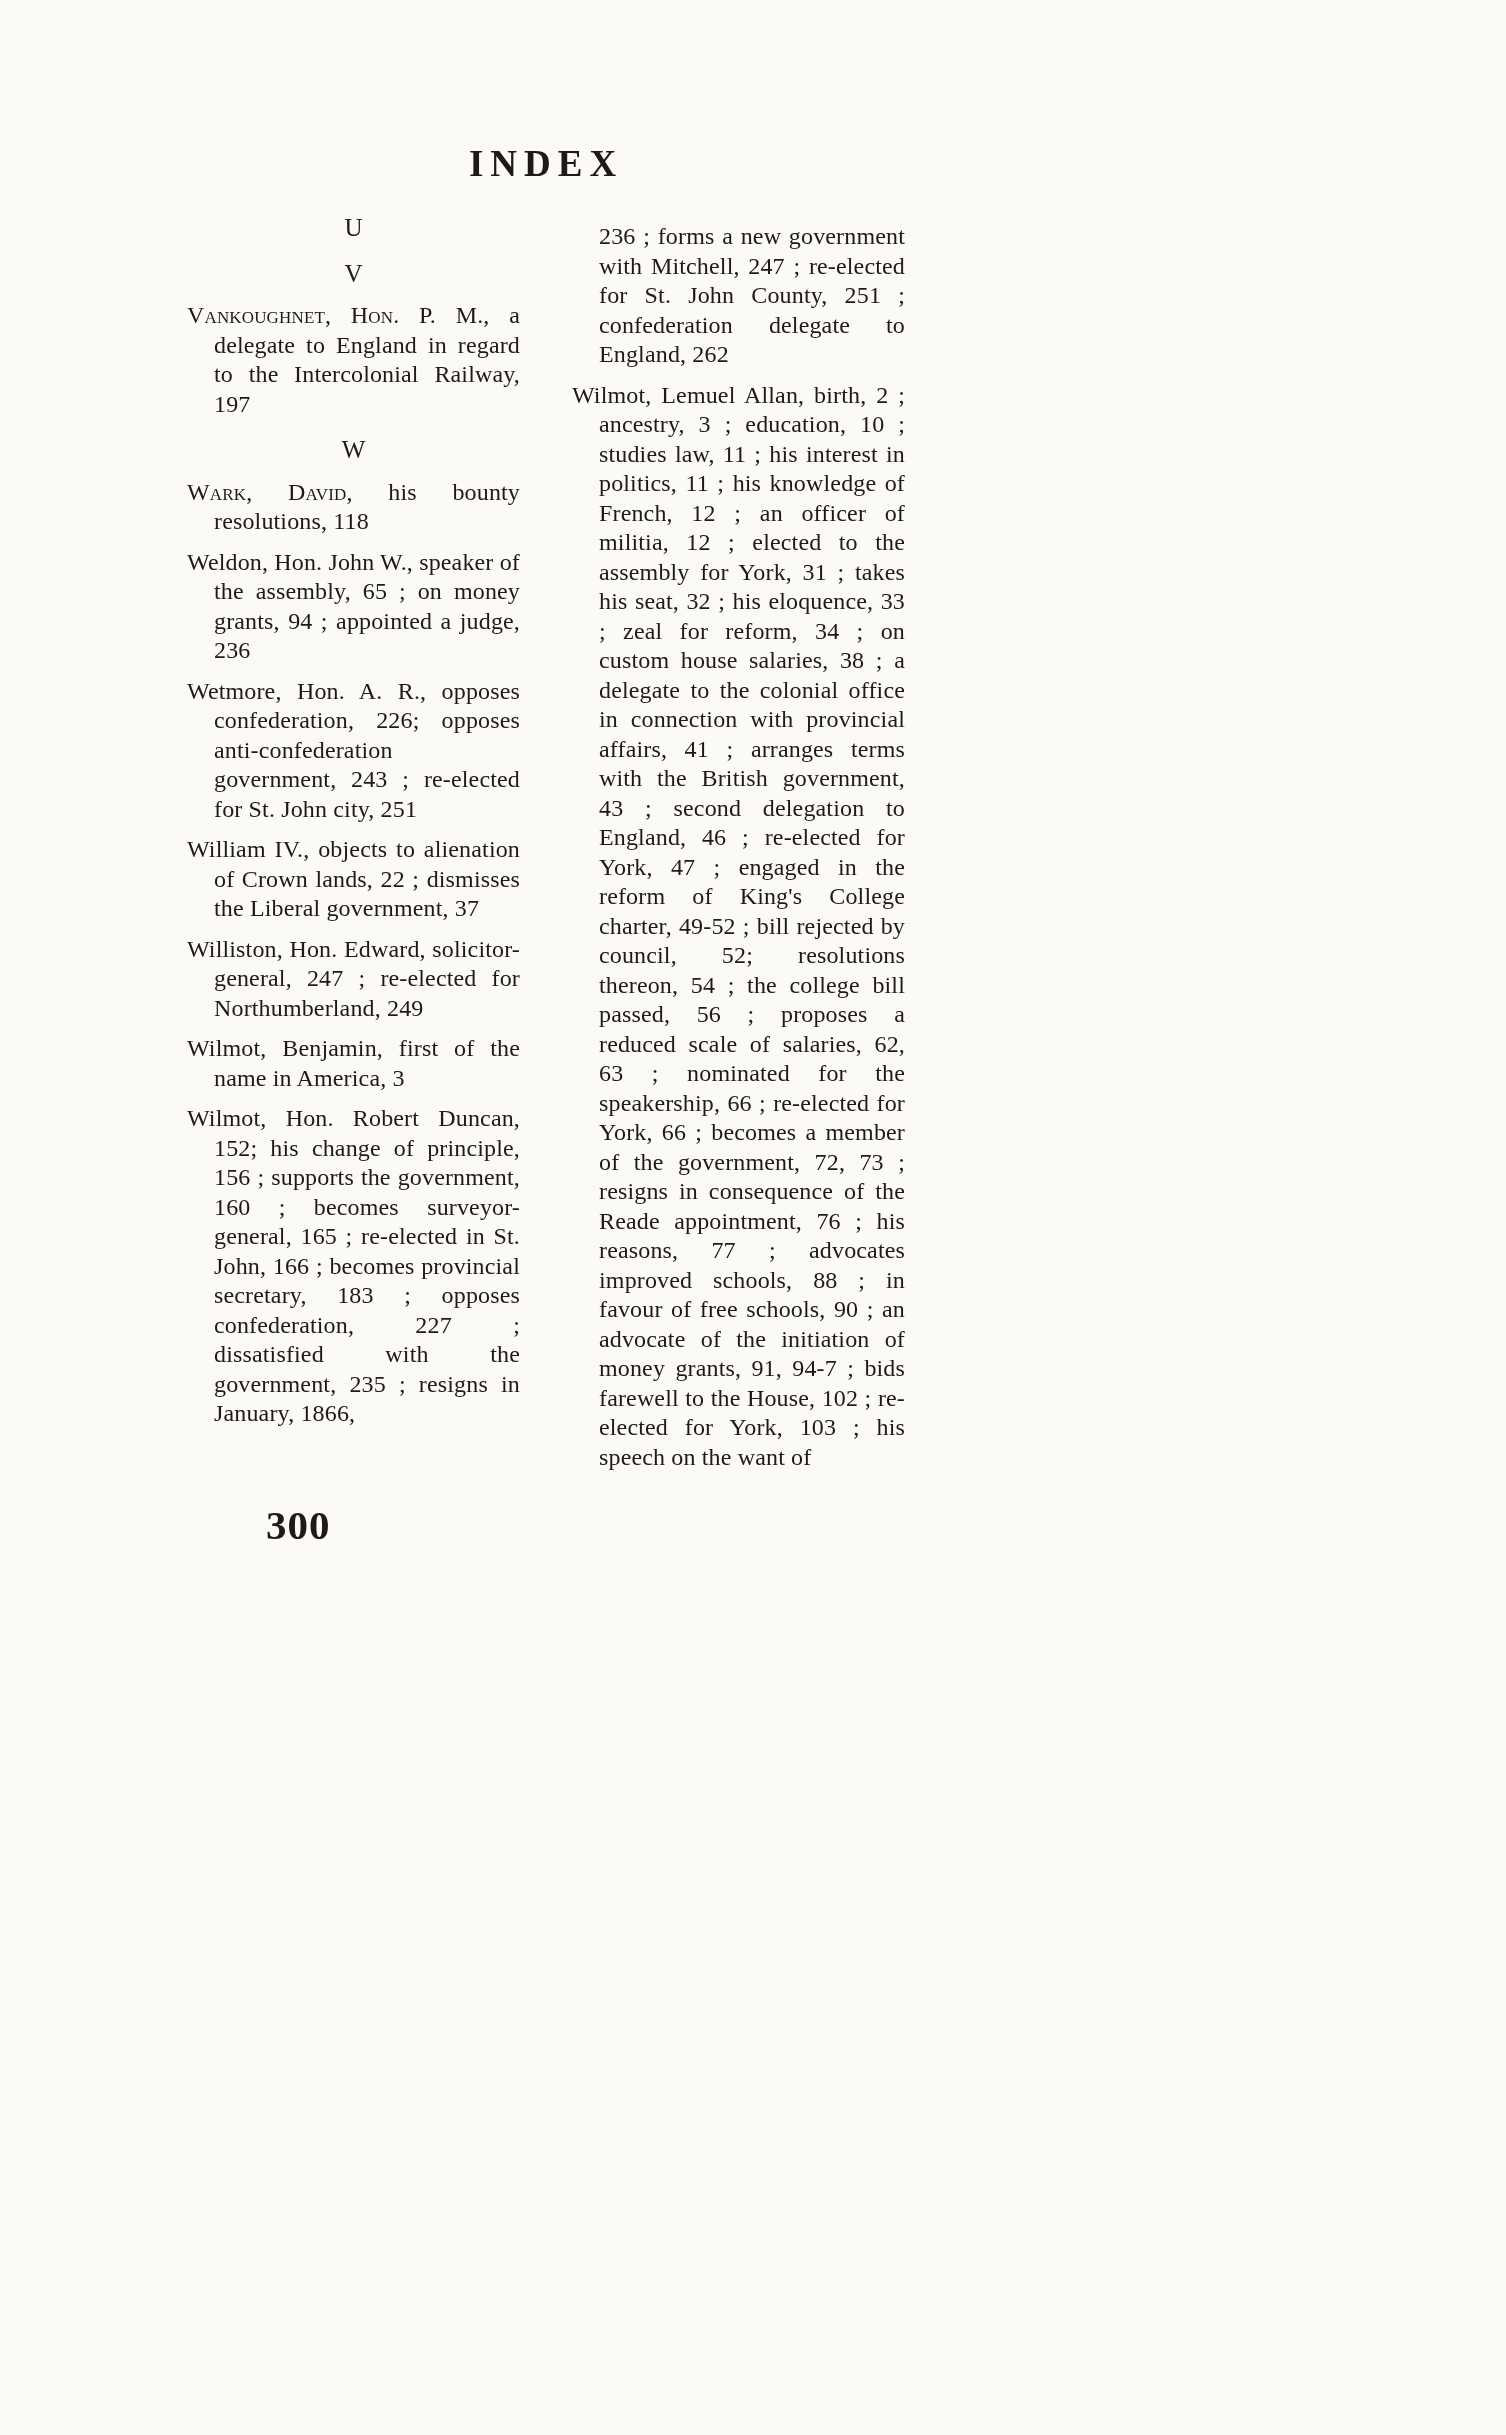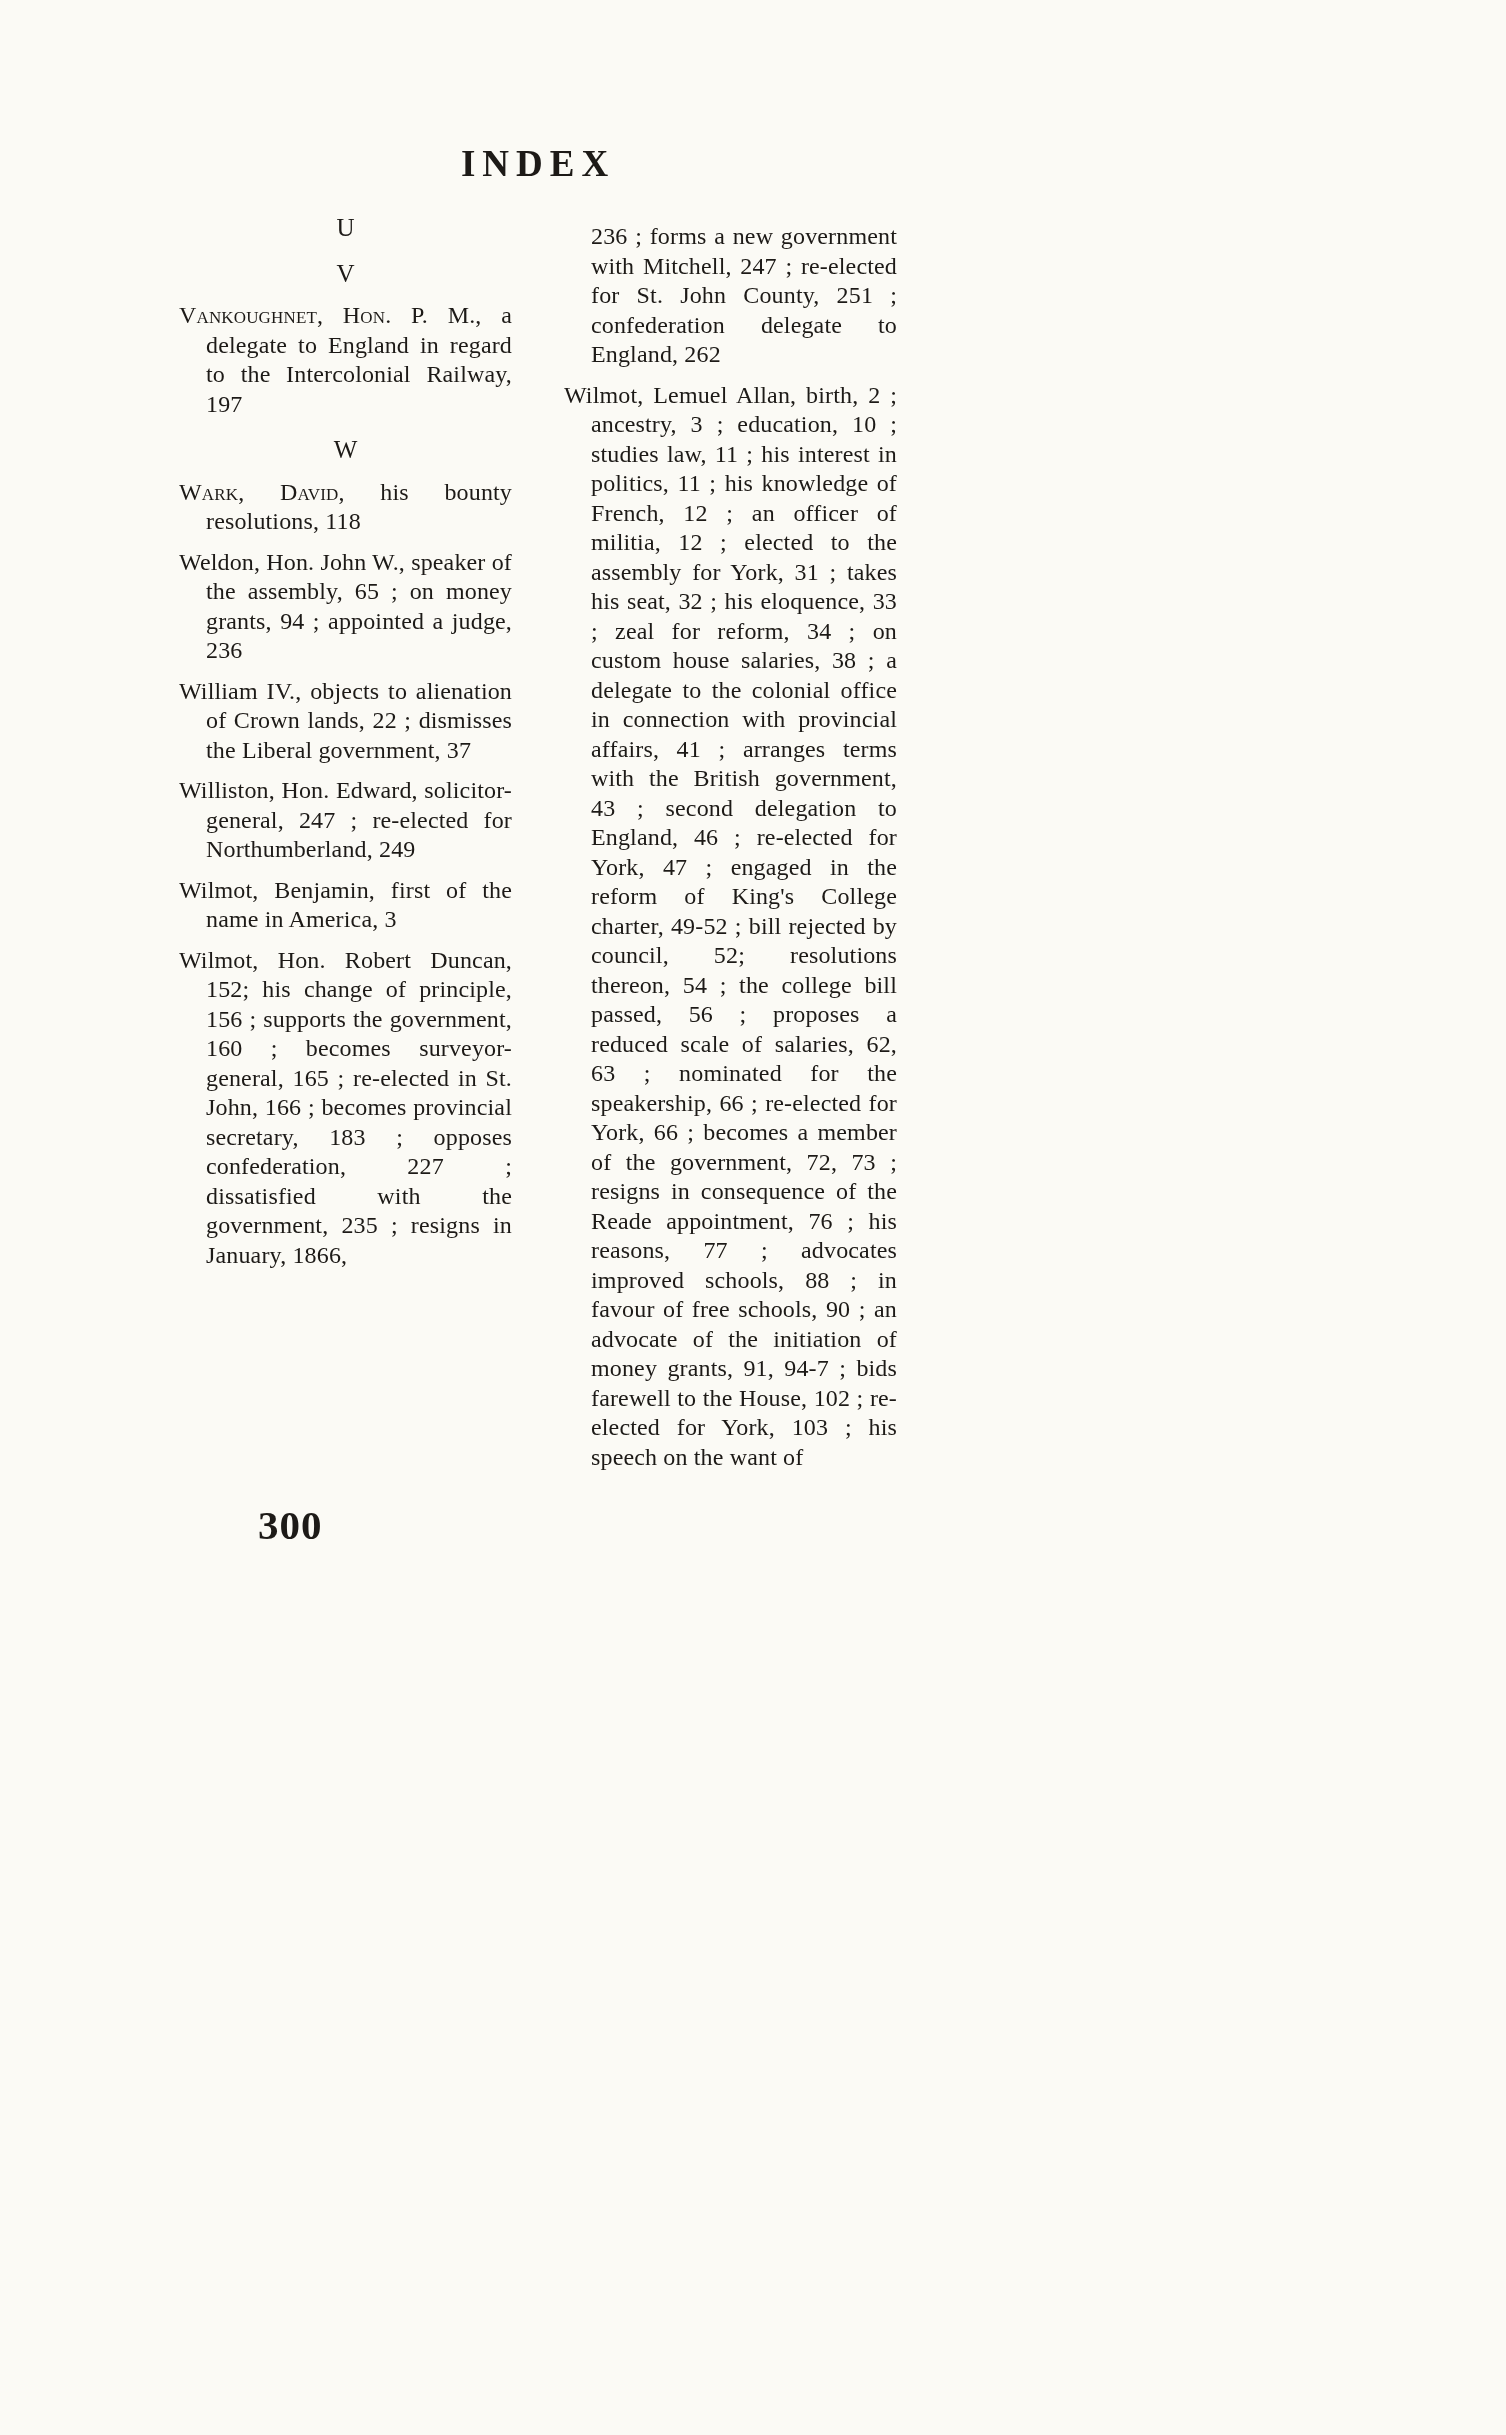--- a/index.html
+++ b/index.html
@@ -9,21 +9,21 @@
     width: 1506px;
     height: 2435px;
     background: #fbfaf5;
     color: #1d1a17;
     font-family: "Liberation Serif", serif;
     position: relative;
     overflow: hidden;
   }
   .text-block {
     position: absolute;
-    left: 168px;
+    left: 176px;
     top: 142px;
     width: 740px;
   }
   .page-title {
     margin: 0 0 26px 0;
     text-align: center;
     font-size: 37px;
     font-weight: 700;
     letter-spacing: 7px;
     font-family: "Liberation Serif", serif;
@@ -75,20 +75,21 @@
     <div class="col">
 
       <div class="section-letter">U</div>
 
       <div class="section-letter">V</div>
       <p class="entry"><span class="sc">Vankoughnet, Hon. P. M.,</span><span> a delegate to England in regard to the Intercolonial Railway, 197</span></p>
 
       <div class="section-letter">W</div>
       <p class="entry"><span class="sc">Wark, David,</span><span> his bounty resolutions, 118</span></p>
       <p class="entry">Weldon, Hon. John W., speaker of the assembly, 65 ; on money grants, 94 ; appointed a judge, 236</p>
+      <p class="entry">Wetmore, Hon. A. R., opposes confederation, 226; opposes anti-confederation government, 243 ; re-elected for St. John city, 251</p>
       <p class="entry">William IV., objects to alienation of Crown lands, 22 ; dismisses the Liberal government, 37</p>
       <p class="entry">Williston, Hon. Edward, solicitor-general, 247 ; re-elected for Northumberland, 249</p>
       <p class="entry">Wilmot, Benjamin, first of the name in America, 3</p>
       <p class="entry">Wilmot, Hon. Robert Duncan, 152; his change of principle, 156 ; supports the government, 160 ; becomes surveyor-general, 165 ; re-elected in St. John, 166 ; becomes provincial secretary, 183 ; opposes confederation, 227 ; dissatisfied with the government, 235 ; resigns in January, 1866,</p>
 
     </div>
 
     <div class="col">
 
       <p class="entry cont">236 ; forms a new government with Mitchell, 247 ; re-elected for St. John County, 251 ; confederation delegate to England, 262</p>

